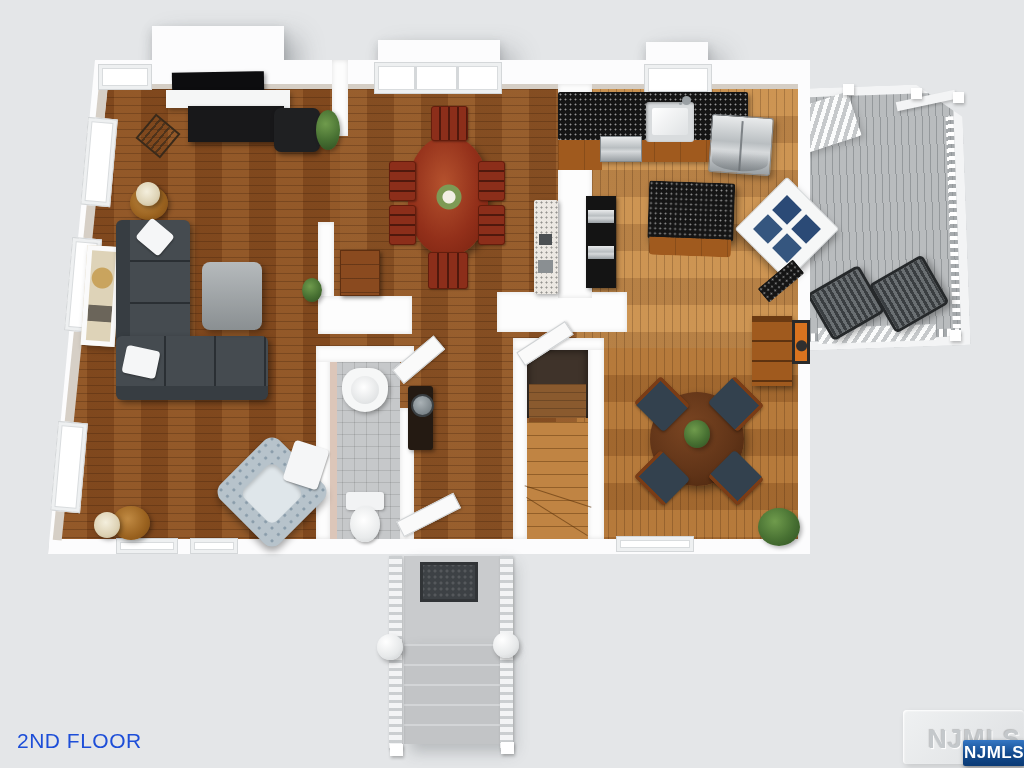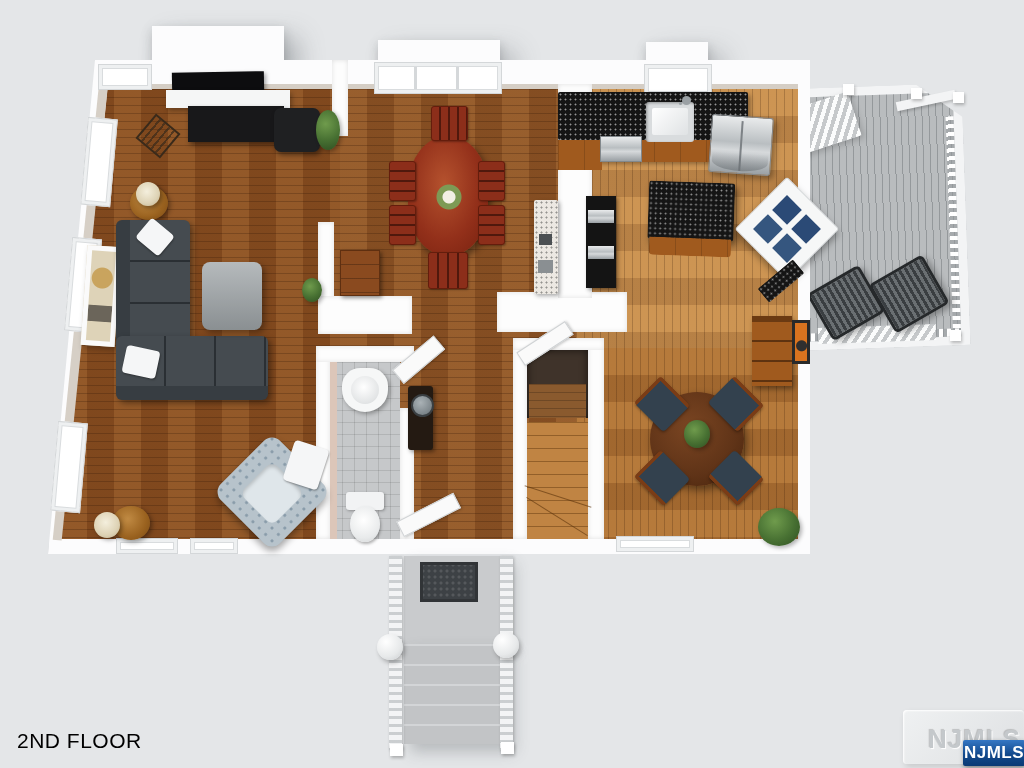--- a/index.html
+++ b/index.html
@@ -24,21 +24,21 @@
   .win{background:#fff;border:1px solid #d4d7d9;box-shadow:inset 0 0 0 3px #eef0f1,inset 0 0 0 4px #d9dcde;}
   .door{background:#fafafa;border:1px solid #cfd2d4;box-shadow:1px 1px 3px rgba(0,0,0,0.25);}
   .dchair{background:#8c2e1a;border:1px solid #641d0c;border-radius:3px;box-shadow:1px 1px 2px rgba(0,0,0,0.3);}
   .nchair{background:#33414e;border-radius:4px;box-shadow:1px 1px 3px rgba(0,0,0,0.35);}
   .plant{border-radius:50%;background:radial-gradient(circle at 40% 35%,#6f9b4c 0%,#477032 55%,#2f4f22 100%);box-shadow:2px 2px 4px rgba(0,0,0,0.3);}
   .lamp{border-radius:50%;background:radial-gradient(circle at 45% 40%,#f4efdd 0%,#ddd2b4 60%,#b9ad8e 100%);box-shadow:2px 2px 4px rgba(0,0,0,0.35);}
   .woodtable{border-radius:50%;background:radial-gradient(circle at 42% 38%,#c08a43 0%,#9a621f 60%,#7a4a14 100%);box-shadow:2px 2px 5px rgba(0,0,0,0.4);}
   .pillow{background:#f5f6f7;border-radius:4px;box-shadow:1px 1px 2px rgba(0,0,0,0.35);}
   .rail{background:#f3f4f5;background-image:repeating-linear-gradient(to bottom,rgba(170,175,178,0.55) 0 3px,transparent 3px 8px);box-shadow:1px 1px 3px rgba(0,0,0,0.2);}
   .finial{border-radius:50%;background:radial-gradient(circle at 35% 30%,#ffffff 0%,#e7e9ea 60%,#c8cbcd 100%);box-shadow:2px 3px 4px rgba(0,0,0,0.25);}
-  .label{color:#000000;font-size:21px;letter-spacing:0.5px;text-align:center;}
+  .label{color:#1d4ed8;font-size:21px;letter-spacing:0.5px;text-align:center;}
   .emboss{color:#c4c8cb;font-weight:bold;font-size:26px;letter-spacing:1px;text-shadow:1px 1px 1px #ffffff,-1px -1px 1px rgba(0,0,0,0.18);}
   .badge{background:linear-gradient(180deg,#3577c4 0%,#12498c 55%,#0a3a75 100%);color:#fff;font-weight:bold;font-size:17px;display:flex;align-items:center;justify-content:center;border-radius:2px;box-shadow:1px 2px 5px rgba(0,0,0,0.4);letter-spacing:0.5px;}
 </style>
 </head>
 <body>
 
 <div class="scene">
 
   <div class="a outer" style="left:152px;top:26px;width:132px;height:44px;"></div>
   <div class="a outer" style="left:378px;top:40px;width:122px;height:30px;"></div>

